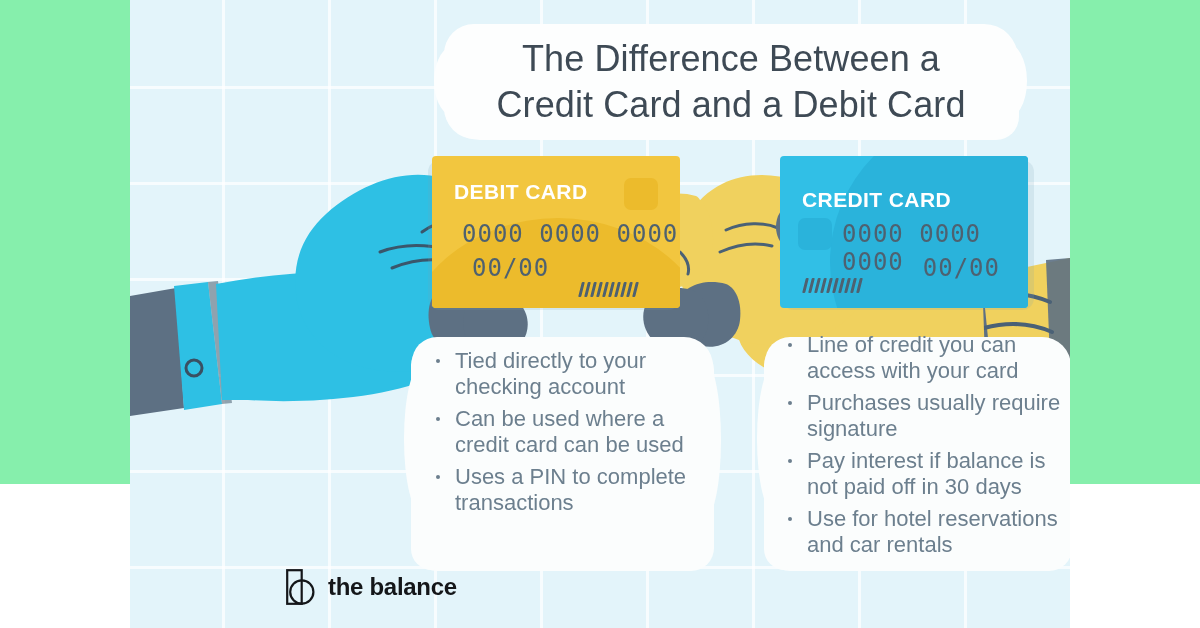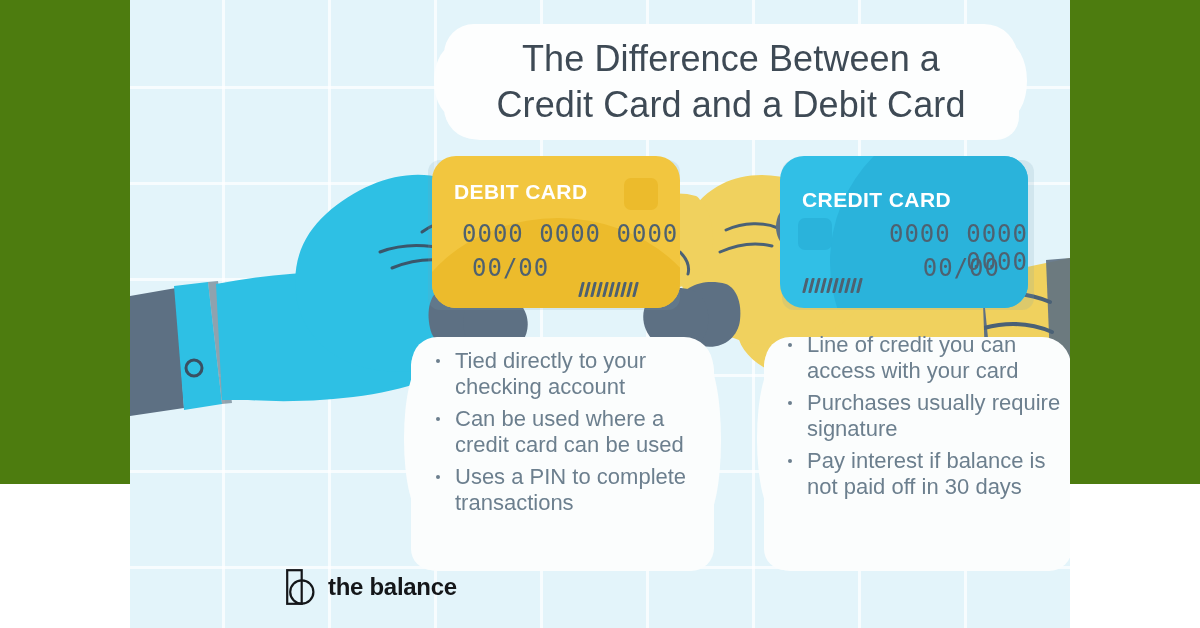--- a/index.html
+++ b/index.html
@@ -9,21 +9,21 @@
     width: 1200px;
     height: 628px;
     overflow: hidden;
     font-family: "Liberation Sans", "DejaVu Sans", sans-serif;
   }
 
   #infographic {
     position: relative;
     width: 1200px;
     height: 484px;
-    background: #4d7c0f;
+    background: #86efac;
   }
 
   
   .panel {
     position: absolute;
     left: 130px;
     top: 0;
     width: 940px;
     height: 628px;
     background-color: #e3f4fa;
@@ -68,21 +68,21 @@
     font-weight: 400;
     color: #3e4a55;
     letter-spacing: 0.1px;
     z-index: 5;
     white-space: pre-line;
   }
 
   
   .card {
     position: absolute;
-    border-radius: 24px;
+    border-radius: 4px;
     overflow: hidden;
   }
   .card-shadow {
     position: absolute;
     border-radius: 12px;
     background: rgba(120,160,180,0.16);
   }
   .card-label {
     position: absolute;
     top: 24px;
@@ -97,21 +97,20 @@
     height: 32px;
     border-radius: 7px;
   }
   .card-number {
     position: absolute;
     font-family: "DejaVu Sans Mono", "Liberation Mono", monospace;
     font-size: 24px;
     letter-spacing: 1px;
     color: #4e6170;
     font-weight: 400;
-    text-align: right;
   }
   .card-expiry {
     position: absolute;
     font-family: "DejaVu Sans Mono", "Liberation Mono", monospace;
     font-size: 24px;
     letter-spacing: 1px;
     color: #4e6170;
     margin-left: 10px;
   }
 
@@ -375,20 +374,21 @@
       <li>Tied directly to your checking account</li>
       <li>Can be used where a credit card can be used</li>
       <li>Uses a PIN to complete transactions</li>
     </ul>
 
     <div id="credit-bullets" class="bullet-card"></div>
     <ul id="credit-bullet-list" class="bullets">
       <li>Line of credit you can access with your card</li>
       <li>Purchases usually require signature</li>
       <li>Pay interest if balance is not paid off in 30 days</li>
+      <li>Use for hotel reservations and car rentals</li>
     </ul>
 
     <div id="logo">
       <svg width="34" height="38" viewBox="0 0 34 38" xmlns="http://www.w3.org/2000/svg">
         <rect x="2.2" y="2.2" width="14.5" height="33.6" fill="none" stroke="#141619" stroke-width="2.2"></rect>
         <circle cx="16.8" cy="24" r="11.6" fill="none" stroke="#141619" stroke-width="2.2"></circle>
       </svg>
       <span id="logo-text">the balance</span>
     </div>
 

